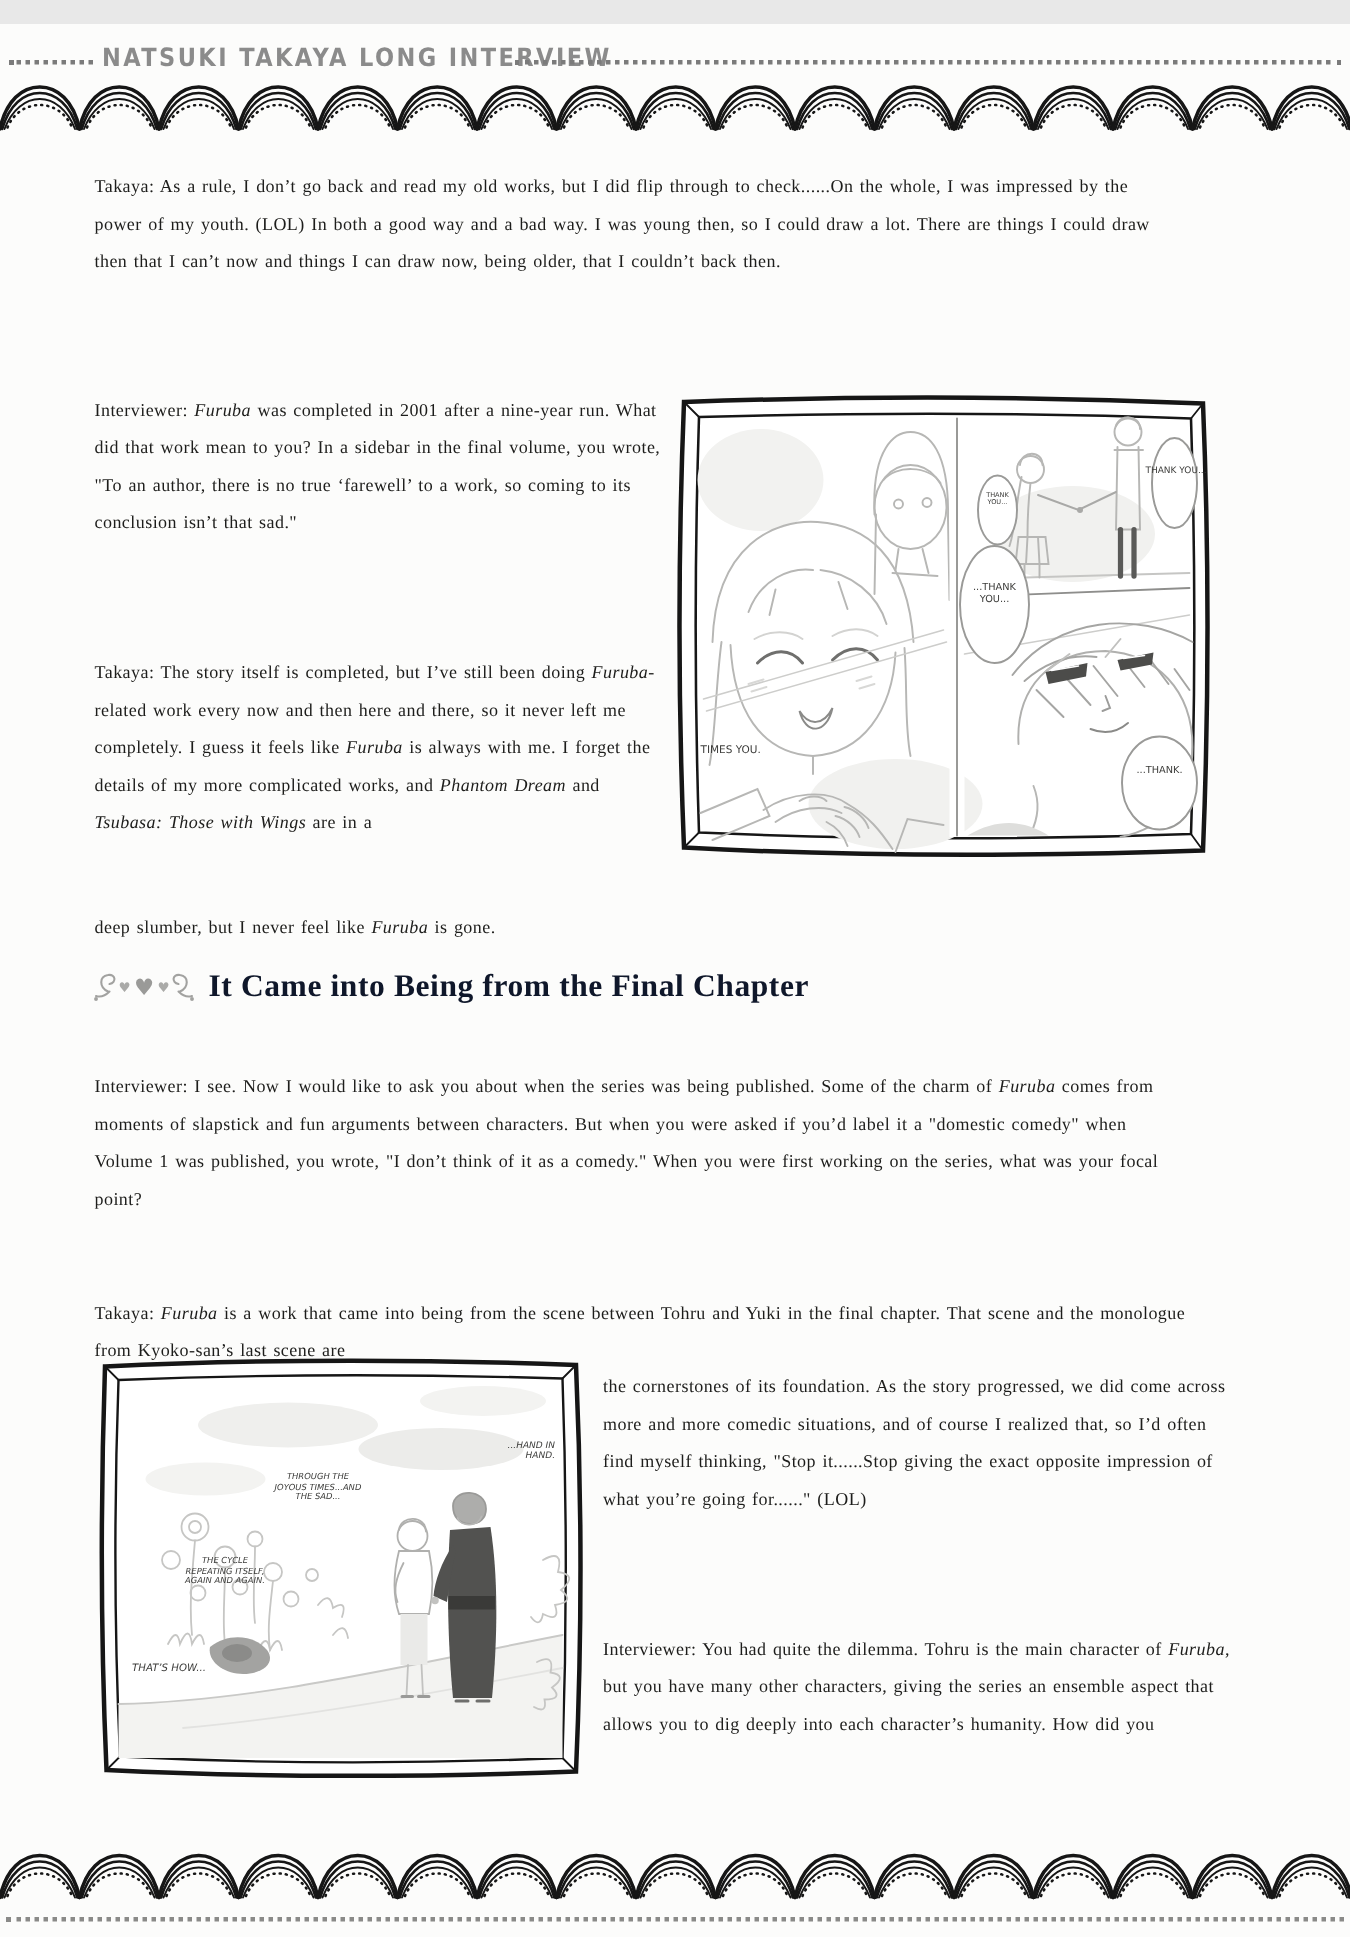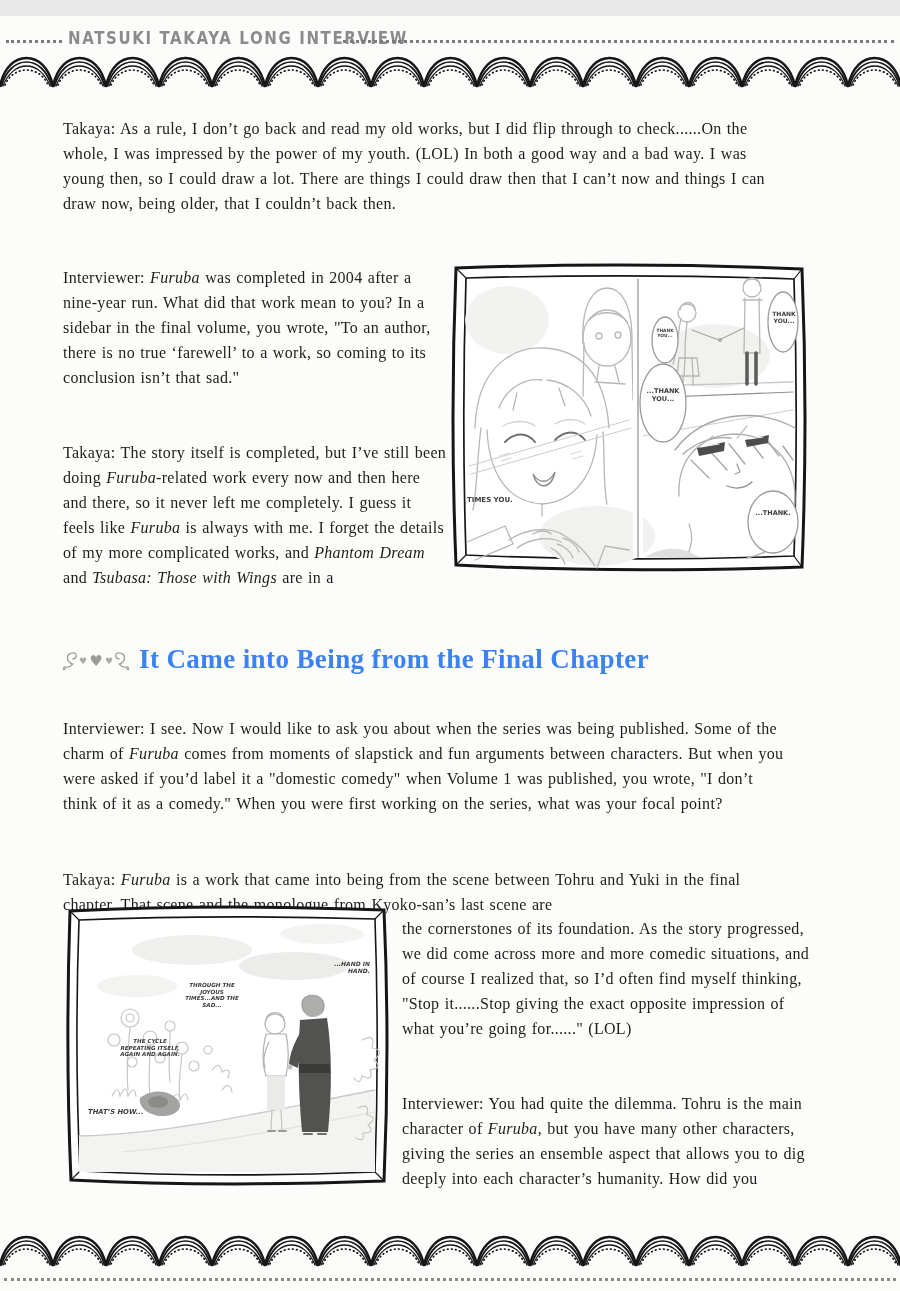--- a/index.html
+++ b/index.html
@@ -17,47 +17,47 @@
   .lace-top{top:39px;}
   .lace-bottom{top:1218px;}
   .page-title{
     position:absolute;left:68px;top:12px;width:290px;
     font-family:"DejaVu Sans",sans-serif;font-size:15px;font-weight:700;
     letter-spacing:1.6px;color:#8b8b8b;transform:scaleY(1.12);
     transform-origin:left top;white-space:nowrap;
   }
   
   .para{
-    position:absolute;font-size:16px;line-height:25px;
+    position:absolute;font-size:12px;line-height:25px;
     letter-spacing:.3px;word-spacing:1px;
   }
   .para i{font-style:italic;}
   #p1{left:63px;top:84px;width:714px;}
   #p2{left:63px;top:233px;width:382px;}
   #p3a{left:63px;top:408px;width:384px;}
   #p3b{left:63px;top:578px;width:714px;}
   #p4{left:63px;top:684px;width:728px;}
   #p5a{left:63px;top:835px;width:728px;}
   #p5b{left:402px;top:884px;width:420px;}
   #p6{left:402px;top:1059px;width:420px;}
   .heading-row{
     position:absolute;left:62px;top:628px;display:flex;align-items:center;gap:9px;
   }
   .heading-row svg{flex:0 0 auto;}
   .section-heading{
-    font-size:27px;font-weight:700;letter-spacing:.4px;color:#3b82f6;
+    font-size:21px;font-weight:700;letter-spacing:.4px;color:#0f172a;
     white-space:nowrap;
   }
   
   .panel{position:absolute;}
   #panel1{left:447px;top:242px;width:364px;height:320px;}
   #panel2{left:62px;top:884px;width:330px;height:292px;}
   .panel svg{position:absolute;left:0;top:0;}
   .ptext{
-    position:absolute;font-family:"DejaVu Sans",sans-serif;font-weight:700;
+    position:absolute;font-family:"DejaVu Sans",sans-serif;font-weight:400;
     color:#3c3c3a;line-height:1.2;font-size:6.5px;text-align:center;
   }
   .ptext.italic{font-style:italic;}
   .ptext.left{text-align:left;}
   .ptext.right{text-align:right;}
   #t1-tr{left:314px;top:52px;width:46px;font-size:6px;}
   #t1-small{left:205px;top:70px;width:26px;font-size:4.4px;}
   #t1-mid{left:193px;top:130px;width:46px;}
   #t1-left{left:20px;top:238px;width:52px;font-size:7px;}
   #t1-tohru{left:300px;top:252px;width:52px;}
@@ -98,22 +98,23 @@
         <use href="#sc" x="583"></use>
       <use href="#sc" x="636"></use>
         <use href="#sc" x="689"></use>
         <use href="#sc" x="742"></use>
         <use href="#sc" x="795"></use>
       <use href="#sc" x="848"></use>
     </g>
   </svg>
 
   <p class="para" id="p1"><span>Takaya: As a rule, I don’t go back and read my old works, but I did flip through to check......On the whole, I was impressed by the power of my youth. (LOL) In both a good way and a bad way. I was young then, so I could draw a lot. There are things I could draw then that I can’t now and things I can draw now, being older, that I couldn’t back then.</span></p>
-  <p class="para" id="p2"><span>Interviewer: </span><i>Furuba</i><span> was completed in 2004 after a nine-year run. What did that work mean to you? In a sidebar in the final volume, you wrote, "To an author, there is no true ‘farewell’ to a work, so coming to its conclusion isn’t that sad."</span></p>
+  <p class="para" id="p2"><span>Interviewer: </span><i>Furuba</i><span> was completed in 2001 after a nine-year run. What did that work mean to you? In a sidebar in the final volume, you wrote, "To an author, there is no true ‘farewell’ to a work, so coming to its conclusion isn’t that sad."</span></p>
   <p class="para" id="p3a"><span>Takaya: The story itself is completed, but I’ve still been doing </span><i>Furuba</i><span>-related work every now and then here and there, so it never left me completely. I guess it feels like </span><i>Furuba</i><span> is always with me. I forget the details of my more complicated works, and </span><i>Phantom Dream</i><span> and </span><i>Tsubasa: Those with Wings</i><span> are in a</span></p>
+  <p class="para" id="p3b"><span>deep slumber, but I never feel like </span><i>Furuba</i><span> is gone.</span></p>
 
   <div class="heading-row">
     <svg width="68" height="26" viewBox="0 0 68 26" aria-hidden="true">
       <g fill="none" stroke="#a2a2a0" stroke-width="1.4" stroke-linecap="round">
         <path d="M10,17 C4,14 4,7 10,6 C15,5 16,11 11,12"></path>
         <path d="M2,20 C5,21 8,20 11,17"></path>
         <path d="M58,17 C64,14 64,7 58,6 C53,5 52,11 57,12"></path>
         <path d="M66,20 C63,21 60,20 57,17"></path>
       </g>
       <circle cx="2" cy="22" r="1.3" fill="#a2a2a0"></circle>

